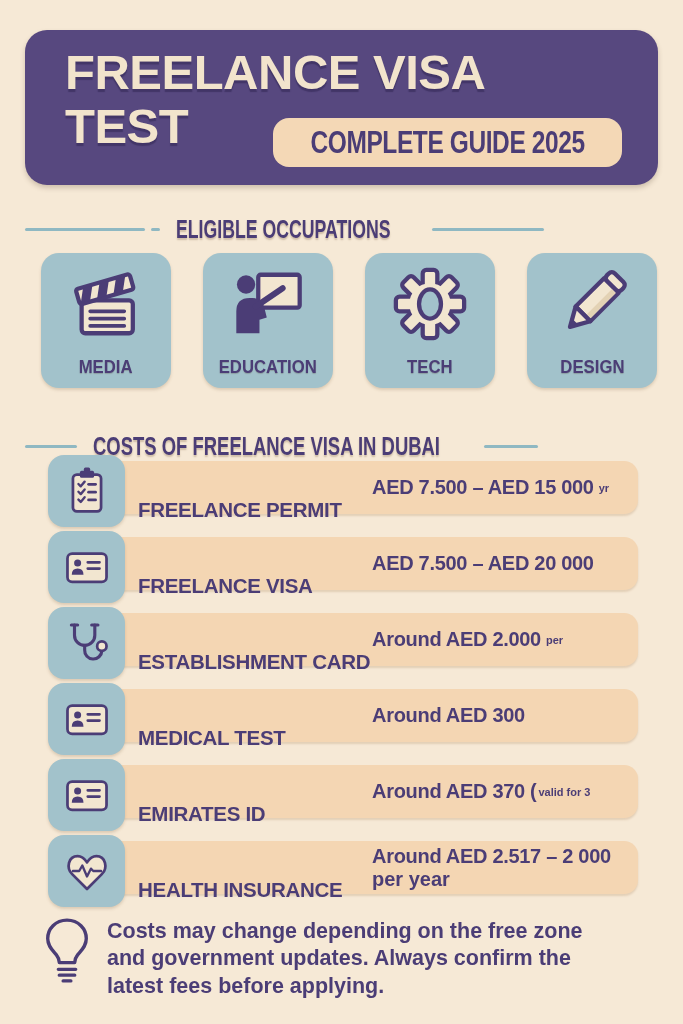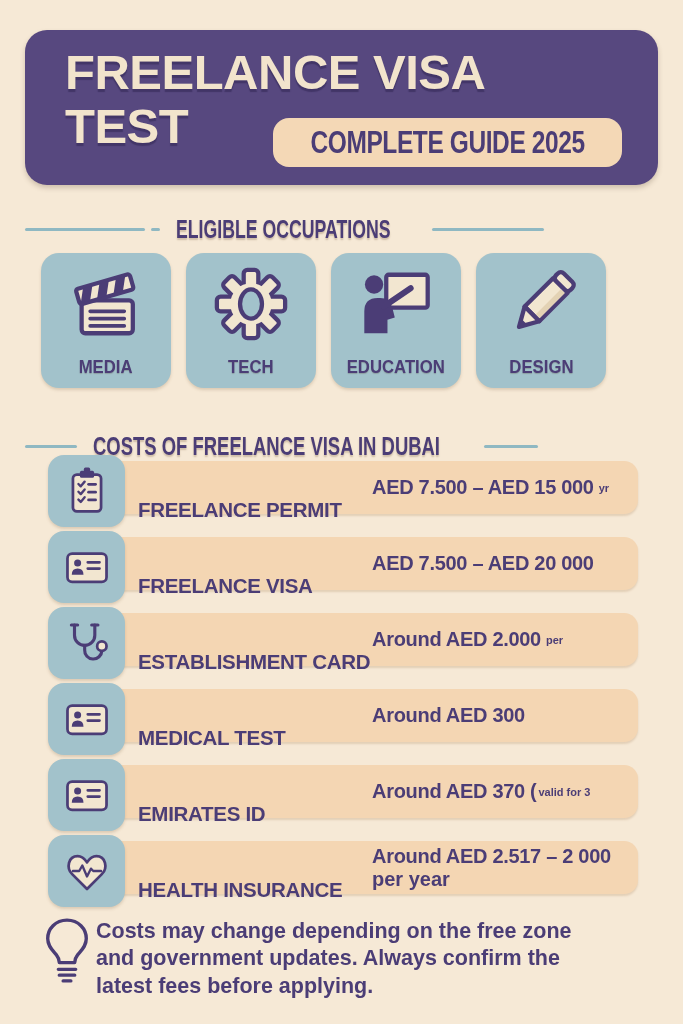--- a/index.html
+++ b/index.html
@@ -33,21 +33,21 @@
   #occ-head .seg-r { width:112px; }
   #occ-head .sec-title-outer { width:240px; }
   #occ-head .sec-title-inner { transform:scaleX(.68); }
   #costs-head { top:431px; }
   #costs-head .seg-l { width:52px; }
   #costs-head .seg-r { width:54px; }
   #costs-head .sec-title-outer { width:375px; }
   #costs-head .sec-title-inner { transform:scaleX(.71); }
 
   
-  .cards { position:absolute; left:41px; top:253px; display:flex; gap:15px; }
+  .cards { position:absolute; left:41px; top:253px; display:flex; gap:32px; }
   .card { width:130px; height:135px; background:#a2c2cb; border-radius:18px;
           display:flex; flex-direction:column; align-items:center;
           box-shadow:0 2px 3px rgba(140,110,80,.25); }
   .card svg { margin-top:12px; }
   .card .card-label-outer { margin-top:auto; margin-bottom:10px; }
   .card .card-label { display:inline-block; font-size:19px; font-weight:800; color:#4b3d76;
           white-space:nowrap; transform:scaleX(.88); transform-origin:center;
           text-shadow:0 1px 1px rgba(80,60,40,.25); }
 
   
@@ -61,21 +61,21 @@
          box-shadow:0 2px 2px rgba(170,130,90,.25); z-index:1; }
   .row-label { flex:0 0 auto; min-width:234px; white-space:nowrap; font-size:20.5px; font-weight:800;
          color:#4b3d76; letter-spacing:-.3px;margin-top:45px; }
   .row-value { white-space:nowrap; font-size:20px; font-weight:800; color:#4b3d76; letter-spacing:-.3px; }
   .row-suffix { font-size:11px; font-weight:700; color:#4b3d76; margin-left:5px; }
   .row-suffix.tight { margin-left:2px; }
   .value-block { display:flex; flex-direction:column; line-height:1.05; }
   .value-line2 { font-size:20px; font-weight:600; color:#4b3d76; margin-top:2px; }
 
   
-  .note { position:absolute; left:40px; top:916px; display:flex; gap:2px; }
+  .note { position:absolute; left:40px; top:916px; display:flex; gap:13px; }
   .note .txt { width:515px; font-size:21.5px; font-weight:600; color:#4b3d76; line-height:1.27; margin-top:2px; }
 
   svg .ol { stroke:#4b3d76; fill:#f2e6d0; stroke-width:3.5; stroke-linejoin:round; }
   svg .ln { stroke:#4b3d76; fill:none; stroke-linecap:round; stroke-linejoin:round; }
   svg .sld { fill:#4b3d76; stroke:none; }
 </style>
 </head>
 <body>
 
 <div class="page">
@@ -100,44 +100,44 @@
     <div class="card">
       <svg width="78" height="78" viewBox="0 0 64 64">
         <rect class="ol" x="12" y="29" width="42" height="27" rx="3"></rect>
         <path class="ln" stroke-width="3" d="M19 38 h28 M19 44 h28 M19 50 h28"></path>
         <g transform="rotate(-16 12 30)">
           <rect class="ol" x="10" y="19" width="46" height="13" rx="2"></rect>
           <path class="sld" d="M16 20 h8 l-5 11 h-8 z M30 20 h8 l-5 11 h-8 z M44 20 h8 l-5 11 h-8 z"></path>
         </g>
       </svg>
       <span class="card-label-outer"><span class="card-label">MEDIA</span></span>
+    </div>
+
+    <div class="card">
+      <svg width="78" height="78" viewBox="0 0 64 64">
+        <rect class="ol" x="24" y="8" width="34" height="27" rx="2"></rect>
+        <circle class="sld" cx="14" cy="16" r="7.5"></circle>
+        <path class="sld" d="M6 56 V38 q0-11 11-11 h2 q8 0 10 8 l2 8 -6 2 V56 Z"></path>
+        <path class="ln" stroke-width="5" d="M22 34 L44 19"></path>
+      </svg>
+      <span class="card-label-outer"><span class="card-label">EDUCATION</span></span>
     </div>
 
     <div class="card">
       <svg width="78" height="78" viewBox="0 0 64 64">
         <g>
           <rect class="ol" x="26" y="4" width="12" height="56" rx="3"></rect>
           <rect class="ol" x="26" y="4" width="12" height="56" rx="3" transform="rotate(45 32 32)"></rect>
           <rect class="ol" x="26" y="4" width="12" height="56" rx="3" transform="rotate(90 32 32)"></rect>
           <rect class="ol" x="26" y="4" width="12" height="56" rx="3" transform="rotate(135 32 32)"></rect>
         </g>
         <circle cx="32" cy="32" r="17" fill="#f2e6d0"></circle>
         <ellipse cx="32" cy="32" rx="9" ry="12" fill="#a2c2cb" stroke="#4b3d76" stroke-width="3.5"></ellipse>
       </svg>
       <span class="card-label-outer"><span class="card-label">TECH</span></span>
-    </div>
-
-    <div class="card">
-      <svg width="78" height="78" viewBox="0 0 64 64">
-        <rect class="ol" x="24" y="8" width="34" height="27" rx="2"></rect>
-        <circle class="sld" cx="14" cy="16" r="7.5"></circle>
-        <path class="sld" d="M6 56 V38 q0-11 11-11 h2 q8 0 10 8 l2 8 -6 2 V56 Z"></path>
-        <path class="ln" stroke-width="5" d="M22 34 L44 19"></path>
-      </svg>
-      <span class="card-label-outer"><span class="card-label">EDUCATION</span></span>
     </div>
 
     <div class="card">
       <svg width="78" height="78" viewBox="0 0 64 64">
         <g transform="rotate(45 32 32)">
           <rect class="ol" x="24" y="1" width="17" height="9" rx="3.5"></rect>
           <rect class="ol" x="24" y="10" width="17" height="33"></rect>
           <rect x="35" y="12" width="4.5" height="29" fill="#e3d2b4"></rect>
           <path class="ol" d="M24 43 h17 l-8.5 15 z"></path>
           <path class="sld" d="M30 52 l2.5 6 2.5-6 z"></path>

